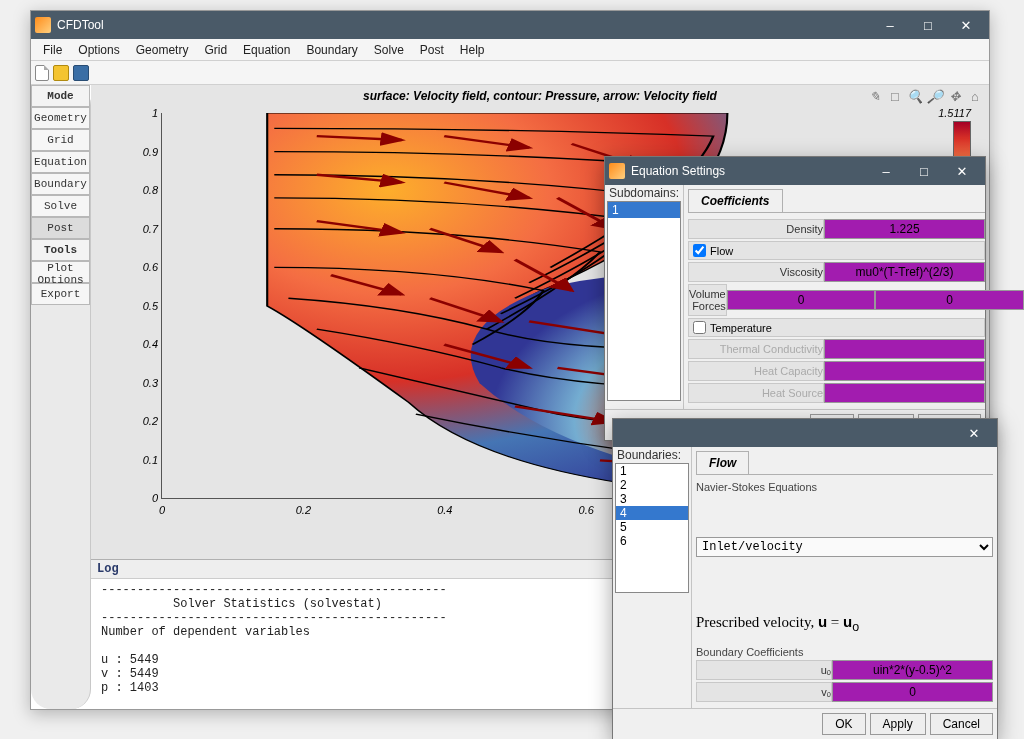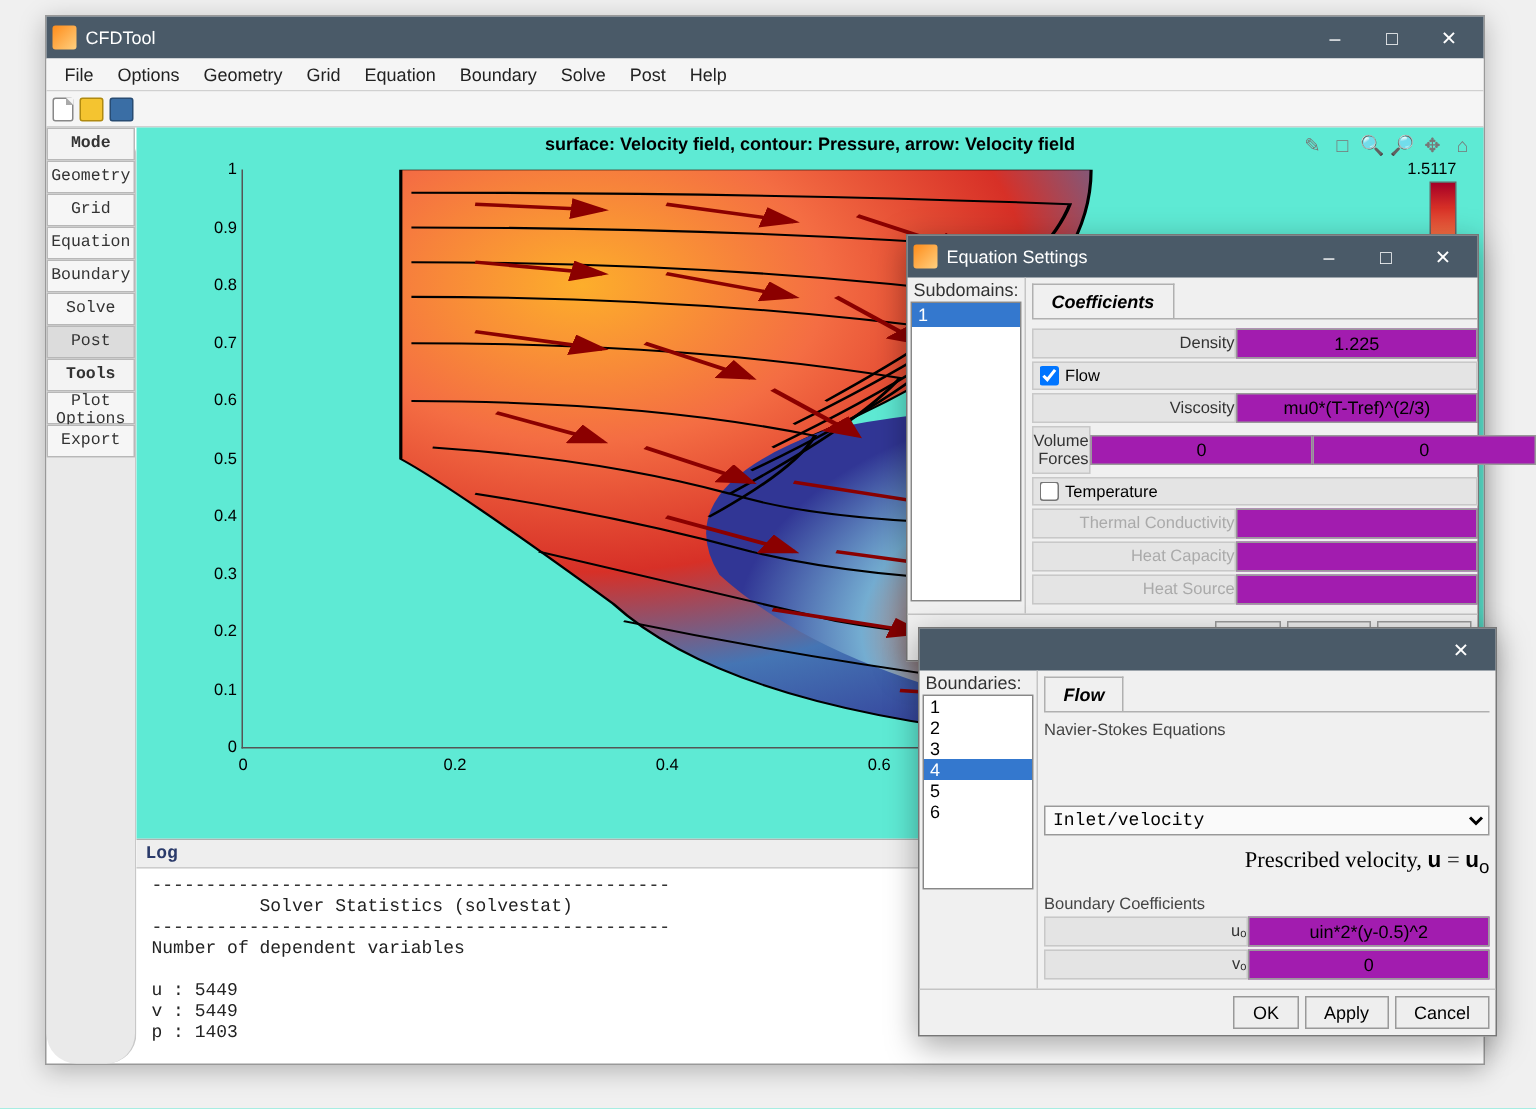--- a/index.html
+++ b/index.html
@@ -23,21 +23,21 @@
 .tb-save { background:#3a6ea5; border:1px solid #284c73; }
 
 .body { display: flex; height: calc(100% - 74px); }
 .sidebar { width: 60px; background: #eaeaea; border-right: 1px solid #c8c8c8; display: flex; flex-direction: column; border-radius: 20px; }
 .sidebar button, .sidebar .sb-head { font-size: 11px; height: 22px; border: 1px solid #b8b8b8; background: #f3f3f3; margin: 0; font-family:"Courier New",monospace; color:#333; }
 .sidebar button { background:#f6f6f6; }
 .sb-head { font-weight: bold; background:#dcdcdc; color:#2a3a6a; border-top:1px solid #a0a0a0; display:flex; align-items:center; justify-content:center; }
 .sidebar .active { background:#dcdcdc; }
 
 .canvas-area { flex: 1; display:flex; flex-direction:column; }
-.plot-region { flex: 1; position: relative; background:#5eead4; }
+.plot-region { flex: 1; position: relative; background:#e5e5e5;font-style:italic; }
 .plot-title { text-align:center; font-weight:bold; font-size:12px; padding-top:4px; }
 .plot-toolbar { position:absolute; right:6px; top:4px; display:flex; gap:4px; font-size:13px; color:#777; }
 .plot-toolbar span { width:16px; text-align:center; }
 .colorbar-label { position:absolute; right:18px; top:22px; font-size:11px; }
 .colorbar { position:absolute; right:18px; top:36px; width:18px; height:140px; background: linear-gradient(to bottom,#a50026 0%,#d73027 12%,#f46d43 25%,#fdae61 37%,#fee08b 50%,#d9ef8b 62%,#a6d96a 68%,#66bd63 75%,#3288bd 87%,#313695 100%); border:1px solid #666; }
 
 .axes { position:absolute; left:70px; top:28px; right:120px; bottom:60px; border-left:1px solid #555; border-bottom:1px solid #555; }
 .ytick { position:absolute; left:-30px; width:26px; text-align:right; font-size:11px; transform:translateY(-50%); }
 .xtick { position:absolute; bottom:-18px; font-size:11px; transform:translateX(-50%); }
 
@@ -69,21 +69,21 @@
 .row input[type=text].half { width:50%; flex:none; }
 .row .checkbox { display:flex; align-items:center; gap:4px; background:#e4e4e4; border:1px solid #c8c8c8; width:100%; padding:2px 4px; font-size:11px; }
 .row .checkbox input { margin:0; }
 .dim label { color:#aaa; }
 .btnbar { display:flex; justify-content:flex-end; gap:4px; padding:4px; border-top:1px solid #c4c4c4; }
 .btnbar button { font-size:12px; padding:3px 12px; background:#eee; border:1px solid #999; }
 
 .bnd-list { background:#fff; border:1px solid #888; margin:0 2px; height:130px; font-family:"Courier New",monospace; font-size:12px; }
 .bnd-list .li { padding:0 4px; }
 .bnd-list .sel { background:#3478ce; color:#fff; }
-.formula { text-align:right; font-family: "Times New Roman", serif; font-size:15px; padding:8px 0; }
+.formula { text-align:left; font-family: "Times New Roman", serif; font-size:15px; padding:8px 0;margin-top:48px; }
 .subhead { font-size:11px; color:#444; margin-top:4px; }
 select { width:100%; font-family:"Courier New",monospace; font-size:12px; border:1px solid #999; padding:1px; background:#fafafa;margin-top:44px; }
 </style>
 </head>
 <body>
 
 <div class="main-win">
   <div class="titlebar">
     <span class="app-icon"></span>
     <span class="title">CFDTool</span>

